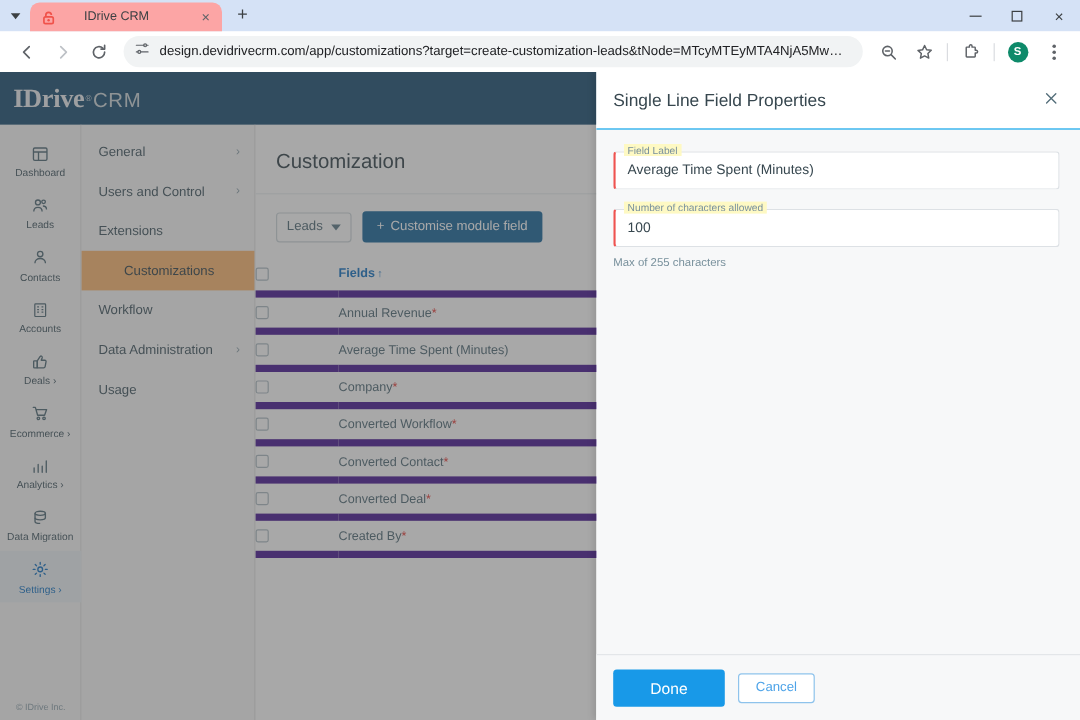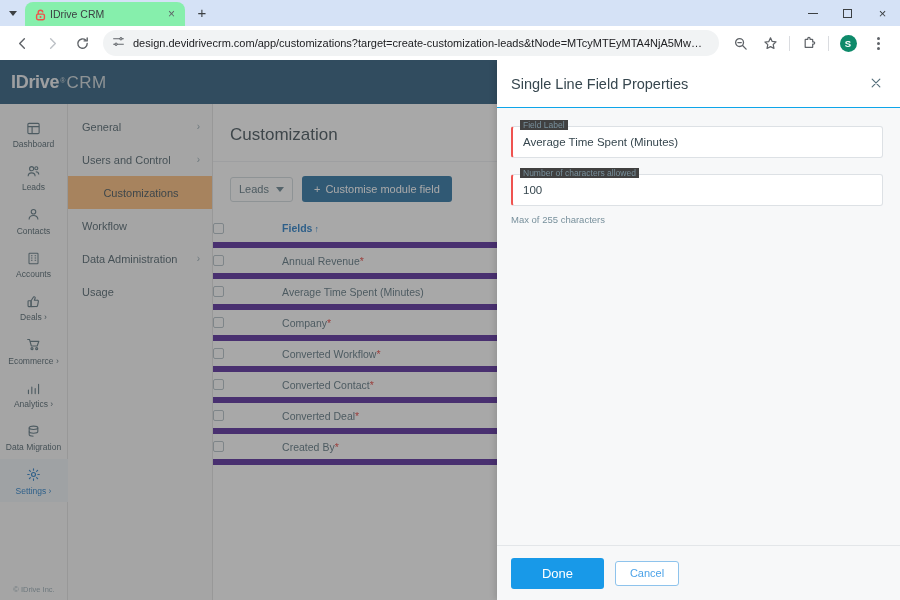--- a/index.html
+++ b/index.html
@@ -17,22 +17,22 @@
     position: relative;
   }
   .tabstrip-left {
     width: 25px; height: 26px; display: flex; align-items: center; justify-content: center;
   }
   .chev-down {
     width: 0; height: 0; border-left: 4px solid transparent; border-right: 4px solid transparent;
     border-top: 5px solid #3c4043;
   }
   .tab {
-    width: 160px; height: 24px; background: #86efac; border-radius: 8px 8px 0 0;
-    display: flex; align-items: center; padding: 0 6px 0 9px; gap: 3px;
+    width: 160px; height: 24px; background: #fca5a5; border-radius: 8px 8px 0 0;
+    display: flex; align-items: center; padding: 0 6px 0 9px; gap: 23px;
     position: relative;
   }
   .tab-favicon {
     width: 13px; height: 13px; flex: 0 0 13px; position: relative;
   }
   .tab-favicon svg { display: block; }
   .tab-title {
     font-size: 10.5px; color: #3c4043; white-space: nowrap; overflow: hidden;
     text-overflow: ellipsis; flex: 1;
   }
@@ -87,21 +87,21 @@
     position: absolute; left: 0; top: 60px; width: 900px; height: 540px;
     background: #ffffff; overflow: hidden;
   }
 
   
   .app-header {
     position: absolute; left: 0; top: 0; width: 900px; height: 44px;
     background: #1f5276; display: flex; align-items: center; padding-left: 11px;
   }
   .logo { display: flex; align-items: baseline; }
-  .logo-idrive { font-size: 18px; font-weight: bold; color: #eceff1; letter-spacing: -0.3px; }
+  .logo-idrive { font-size: 22px; font-weight: bold; color: #eceff1; letter-spacing: -0.3px; font-family: Liberation Serif, serif; }
   .logo-reg { font-size: 7px; color: #cfd8dc; margin: 0 1px; position: relative; top: -5px; }
   .logo-crm { font-size: 17px; color: #cfd8dc; letter-spacing: 0.5px; }
 
   
   .rail {
     position: absolute; left: 0; top: 44px; width: 68px; height: 496px;
     background: #fafafa; border-right: 1px solid #e0e0e0;
     display: flex; flex-direction: column; align-items: center; padding-top: 8px;
   }
   .rail-item {
@@ -196,21 +196,21 @@
   .panel-body { flex: 1; padding: 18px 17px 0 14px; }
 
   .field-wrap { position: relative; margin-bottom: 16px; }
   .field-box {
     height: 32px; background: #fff; border: 1px solid #dde1e5;
     border-left: 2px solid #ef5350; border-radius: 3px;
     display: flex; align-items: center; padding: 0 10px;
     font-size: 11.5px; color: #37474f;
   }
   .field-legend {
-    position: absolute; left: 9px; top: -6px; background: #404040;
+    position: absolute; left: 9px; top: -6px; background: #fef9c3;
     padding: 0 3px; font-size: 8.5px; color: #78909c;
   }
   .field-hint { font-size: 9.5px; color: #78909c; margin-top: -8px; }
 
   .panel-foot {
     height: 55px; border-top: 1px solid #e3e6e9; background: #f7f8f9;
     display: flex; align-items: center; gap: 11px; padding-left: 14px;
     flex: 0 0 55px;
   }
   .btn-done {
@@ -415,20 +415,24 @@
     </div>
 
     <div class="subnav">
       <div class="subnav-item">
         <span>General</span>
         <span class="subnav-chev">›</span>
       </div>
       <div class="subnav-item">
         <span>Users and Control</span>
         <span class="subnav-chev">›</span>
+      </div>
+      <div class="subnav-item">
+        <span>Extensions</span>
+        <span class="subnav-chev"></span>
       </div>
       <div class="subnav-item active">
         <span>Customizations</span>
         <span class="subnav-chev"></span>
       </div>
       <div class="subnav-item">
         <span>Workflow</span>
         <span class="subnav-chev"></span>
       </div>
       <div class="subnav-item">

